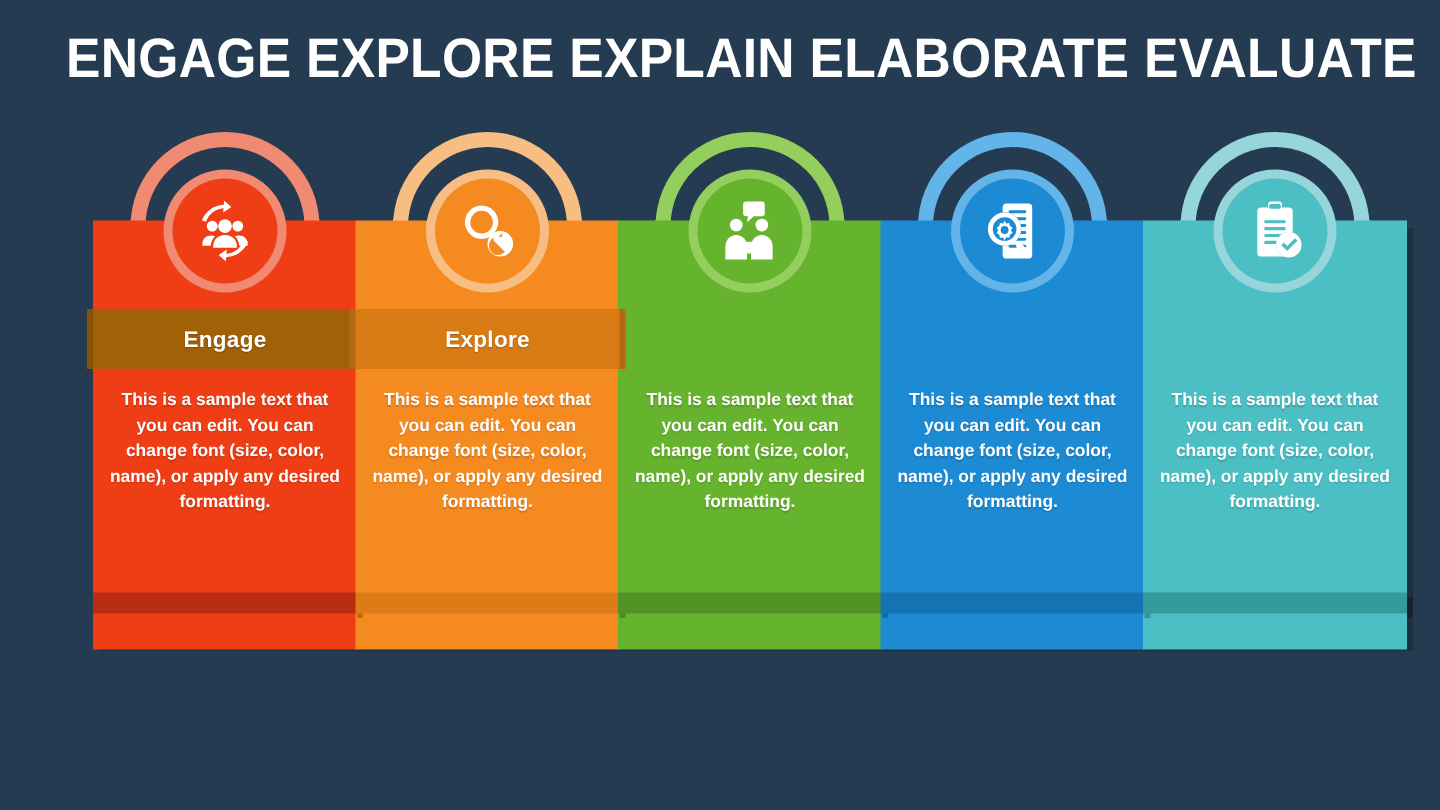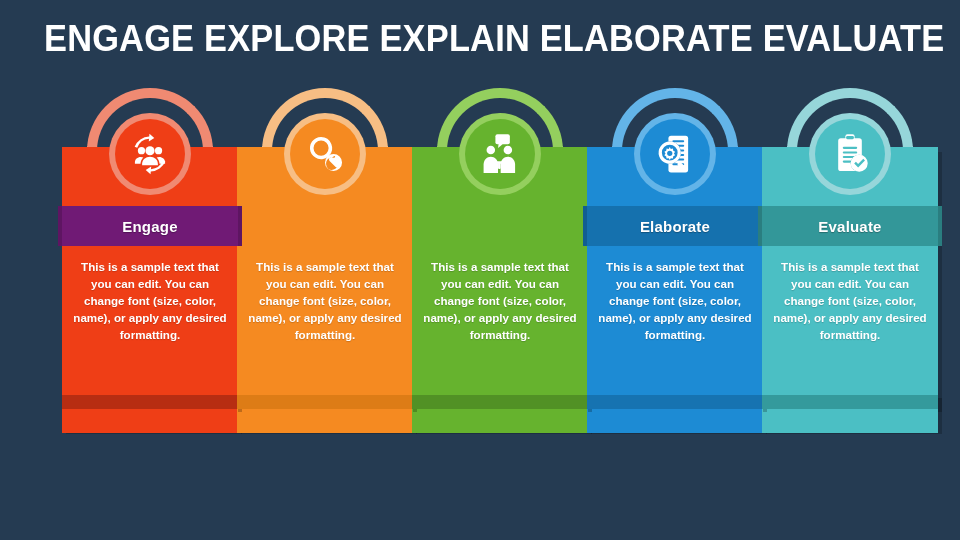--- a/index.html
+++ b/index.html
@@ -224,21 +224,21 @@
           <circle cx="19" cy="27" r="5.5"></circle>
           <path d="M9 45c0-5 3.8-8.5 9-8.5 1.4 0 2.7.3 3.9.8-2.6 2.4-4.2 5.7-4.4 9.7H9z"></path>
           <circle cx="45" cy="27" r="5.5"></circle>
           <path d="M55 45c0-5-3.8-8.5-9-8.5-1.4 0-2.7.3-3.9.8 2.6 2.4 4.2 5.7 4.4 9.7H55z"></path>
           <path d="M12.5 22.5a21 21 0 0 1 18-13.6l-.3 4.2 8.3-5.4-7.3-6.4-.4 4.1A25 25 0 0 0 8.6 21z"></path>
           <path d="M51.5 41.5a21 21 0 0 1-18 13.6l.3-4.2-8.3 5.4 7.3 6.4.4-4.1A25 25 0 0 0 55.4 43z"></path>
         </g>
           </svg>
         </div>
 
-    <div class="banner" style="background:#701a75">
+    <div class="banner" style="background:#a16207">
       <span class="banner-label">Engage</span>
       <span class="notch left" style="background:rgba(0,0,0,0.16)"></span>
       <span class="notch right" style="background:rgba(0,0,0,0.16)"></span>
     </div>
 
     <div class="desc">This is a sample text that you can edit. You can change font (size, color, name), or apply any desired formatting.</div>
 
     <div class="stripe" style="background:#b72d12"></div>
     <div class="stripe-shadow"></div>
   </div>
@@ -256,20 +256,25 @@
     <div class="disc" style="background:#f58a21">
           <svg width="42" height="42" viewBox="0 0 64 64" aria-hidden="true">
         <g fill="#ffffff">
           <path d="M26 6a17 17 0 1 0 10.4 30.5l2.2 2.2a3 3 0 0 0 .4 3.8l9.2 9.2a3.4 3.4 0 0 0 4.8-4.8l-9.2-9.2a3 3 0 0 0-3.8-.4l-2.2-2.2A17 17 0 0 0 26 6zm0 5.5A11.5 11.5 0 1 1 14.5 23 11.5 11.5 0 0 1 26 11.5z"></path>
           <circle cx="26" cy="23" r="8.5" fill="none" stroke="#ffffff" stroke-width="0"></circle>
           <path d="M45 32a13 13 0 1 0 13 13 13 13 0 0 0-13-13zm0 3.2c.9 0 1.7.1 2.5.3l-1 2.3-2.6.6-1.4 2.1 1.9 1.9 2.8-.4 1.6 2.3-1.5 2.6 2.3 1.9 2.4-1.1a9.8 9.8 0 0 1-12.2 8.3 9.8 9.8 0 0 1 5.2-18.8z"></path>
         </g>
           </svg>
         </div>
 
+    <div class="banner" style="background:#d97b15">
+      <span class="banner-label">Explore</span>
+      <span class="notch left" style="background:rgba(0,0,0,0.16)"></span>
+      <span class="notch right" style="background:rgba(0,0,0,0.16)"></span>
+    </div>
 
     <div class="desc">This is a sample text that you can edit. You can change font (size, color, name), or apply any desired formatting.</div>
 
     <div class="stripe" style="background:#dd7c16"></div>
     <div class="stripe-shadow"></div>
   </div>
       <div class="card" style="left: 408px;">
     <div class="card-shadow"></div>
 
     <div class="arch" style="border-color:#94cf5e"></div>
@@ -325,25 +330,20 @@
             <rect x="28" y="39" width="18" height="3" rx="1.5"></rect>
             <rect x="28" y="46" width="18" height="3" rx="1.5"></rect>
           </g>
           <circle cx="24" cy="30" r="17" fill="#1d8bd4"></circle>
           <path d="M24 13a17 17 0 1 0 10.2 30.6l2 2a3 3 0 0 0 .4 3.8l7.6 7.6a3.2 3.2 0 0 0 4.5-4.5l-7.6-7.6a3 3 0 0 0-3.8-.4l-2-2A17 17 0 0 0 24 13zm0 5A12 12 0 1 1 12 30a12 12 0 0 1 12-12z"></path>
           <path d="M24 21.5l1.6 2.8 3.2-.5.6 3.2 2.8 1.6-1.8 2.7 1.8 2.7-2.8 1.6-.6 3.2-3.2-.5L24 41.3l-1.6-2.8-3.2.5-.6-3.2L15.8 34l1.8-2.7-1.8-2.7 2.8-1.6.6-3.2 3.2.5zM24 27a4 4 0 1 0 4 4 4 4 0 0 0-4-4z"></path>
         </g>
           </svg>
         </div>
 
-    <div class="banner" style="background:#1571ae">
-      <span class="banner-label">Elaborate</span>
-      <span class="notch left" style="background:rgba(0,0,0,0.16)"></span>
-      <span class="notch right" style="background:rgba(0,0,0,0.16)"></span>
-    </div>
 
     <div class="desc">This is a sample text that you can edit. You can change font (size, color, name), or apply any desired formatting.</div>
 
     <div class="stripe" style="background:#1673b1"></div>
     <div class="stripe-shadow"></div>
   </div>
       <div class="card" style="left: 758px;">
     <div class="card-shadow"></div>
 
     <div class="arch" style="border-color:#96d6da"></div>
@@ -365,26 +365,21 @@
             <rect x="21" y="28" width="22" height="3.2" rx="1.6"></rect>
             <rect x="21" y="35" width="22" height="3.2" rx="1.6"></rect>
             <rect x="21" y="42" width="13" height="3.2" rx="1.6"></rect>
           </g>
           <circle cx="46" cy="46" r="13" fill="#4bbfc4"></circle>
           <path d="M46 33a13 13 0 1 0 13 13 13 13 0 0 0-13-13zm-1.6 19.4l-6-6 2.6-2.6 3.4 3.4 7.8-7.8 2.6 2.6z"></path>
         </g>
           </svg>
         </div>
 
-    <div class="banner" style="background:#339799">
-      <span class="banner-label">Evaluate</span>
-      <span class="notch left" style="background:rgba(0,0,0,0.16)"></span>
-      <span class="notch right" style="background:rgba(0,0,0,0.16)"></span>
+
+    <div class="desc">This is a sample text that you can edit. You can change font (size, color, name), or apply any desired formatting.</div>
+
+    <div class="stripe" style="background:#349a9c"></div>
+    <div class="stripe-shadow"></div>
+  </div>
     </div>
 
-    <div class="desc">This is a sample text that you can edit. You can change font (size, color, name), or apply any desired formatting.</div>
-
-    <div class="stripe" style="background:#349a9c"></div>
-    <div class="stripe-shadow"></div>
-  </div>
-    </div>
-
 </div>
 
 </body></html>

